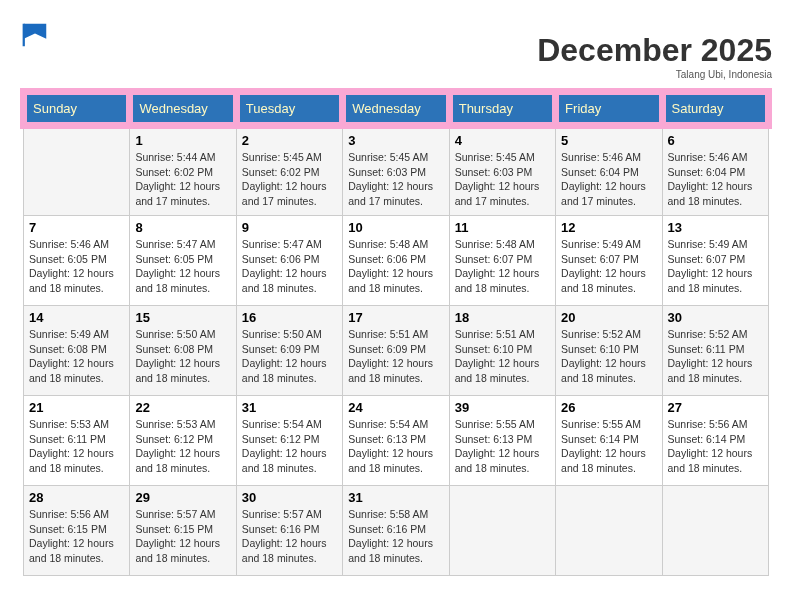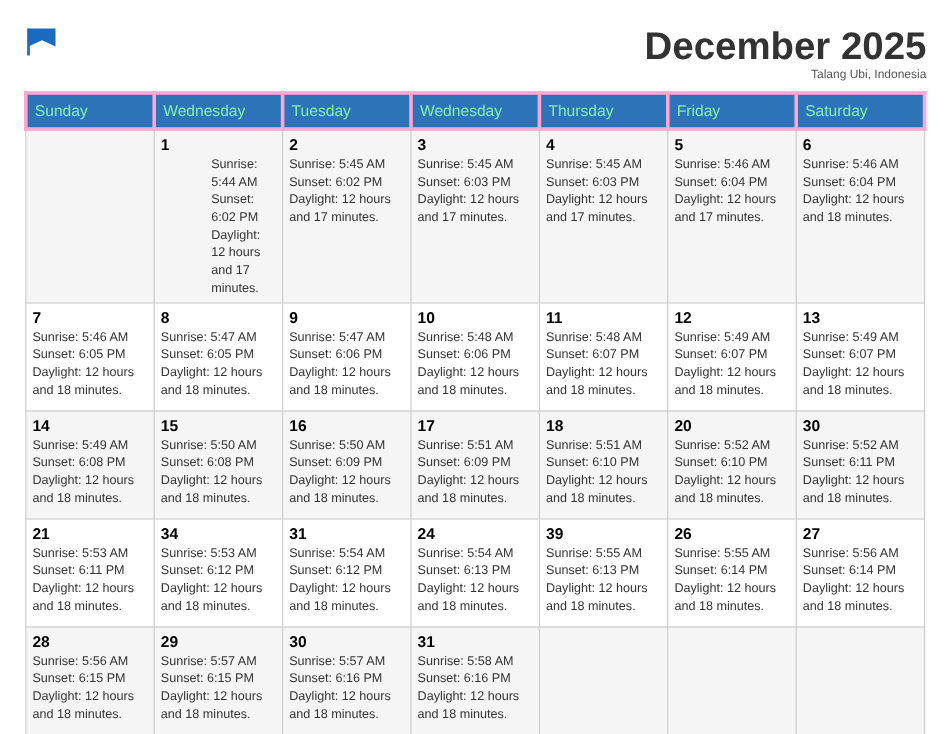--- a/index.html
+++ b/index.html
@@ -31,43 +31,44 @@
     .logo-text .blue {
       color: #1a6abf;
     }
     .logo-icon {
       width: 30px;
       height: 30px;
       margin-right: 4px;
     }
     .title-block {
       text-align: right;
+      margin-top: 12px;
     }
     .month-title {
       font-size: 32px;
       font-weight: bold;
       color: #333;
     }
     .location {
       font-size: 10px;
       color: #555;
     }
     table {
       width: 100%;
       border-collapse: collapse;
       font-size: 11px;
     }
     thead tr th {
       background-color: #2c73b8;
-      color: #86efac;
+      color: #fef9c3;
       text-align: left;
       padding: 6px 6px;
       font-size: 13px;
       font-weight: normal;
-      border: 3px solid #f9a8d4;
+      border: 7px solid #f9a8d4;
     }
     tbody tr td {
       vertical-align: top;
       border: 1px solid #ccc;
       padding: 4px 5px;
       width: calc(100% / 7);
       min-height: 80px;
       height: 90px;
     }
     tbody tr:nth-child(odd) td {
@@ -119,21 +120,21 @@
         <th>Thursday</th>
         <th>Friday</th>
         <th>Saturday</th>
       </tr>
   </thead>
   <tbody id="calendar-body">
   <tr>
         <td class="empty-cell"></td>
         <td>
           <span class="day-num">1</span>
-          <div class="day-info" style="white-space: pre-line; margin-left: 42px;">Sunrise: 5:44 AM
+          <div class="day-info" style="white-space: pre-line;">Sunrise: 5:44 AM
 Sunset: 6:02 PM
 Daylight: 12 hours
 and 17 minutes.</div>
         </td>
         <td>
           <span class="day-num">2</span>
           <div class="day-info" style="white-space: pre-line;">Sunrise: 5:45 AM
 Sunset: 6:02 PM
 Daylight: 12 hours
 and 17 minutes.</div>
@@ -271,21 +272,21 @@
       </tr>
       <tr>
         <td>
           <span class="day-num">21</span>
           <div class="day-info" style="white-space: pre-line;">Sunrise: 5:53 AM
 Sunset: 6:11 PM
 Daylight: 12 hours
 and 18 minutes.</div>
         </td>
         <td>
-          <span class="day-num">34</span>
+          <span class="day-num">22</span>
           <div class="day-info" style="white-space: pre-line;">Sunrise: 5:53 AM
 Sunset: 6:12 PM
 Daylight: 12 hours
 and 18 minutes.</div>
         </td>
         <td>
           <span class="day-num">31</span>
           <div class="day-info" style="white-space: pre-line;">Sunrise: 5:54 AM
 Sunset: 6:12 PM
 Daylight: 12 hours

